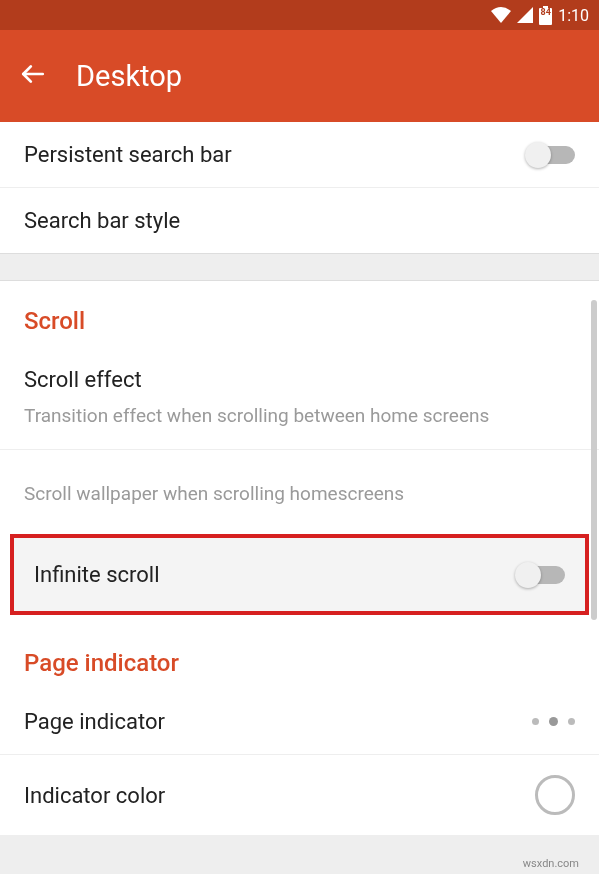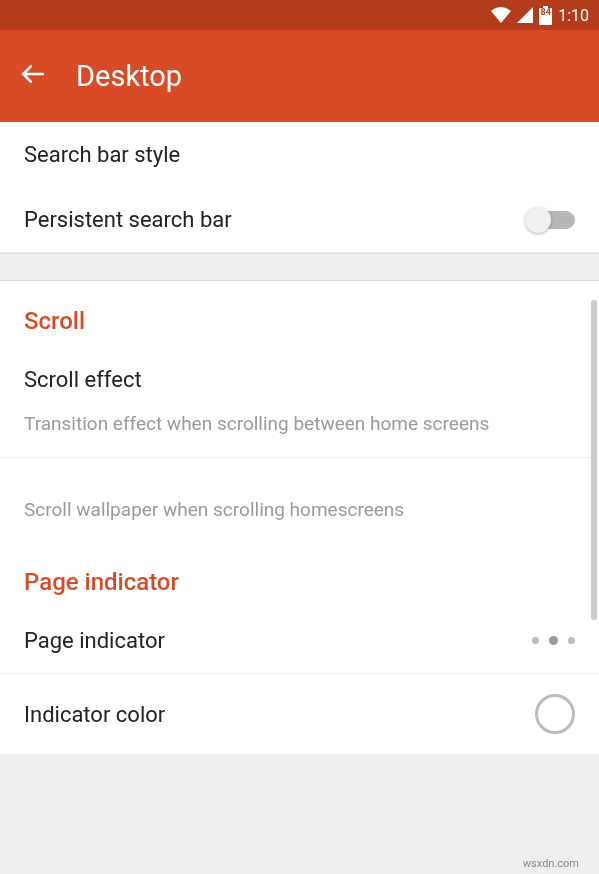--- a/index.html
+++ b/index.html
@@ -66,21 +66,21 @@
     .row.no-border { border-bottom: none; }
     .row .text-block { flex: 1; }
     .row .title {
       font-size: 22px;
       color: #222222;
       font-weight: 400;
     }
     .row .subtitle {
       font-size: 19px;
       color: #9a9a9a;
-      margin-top: 20px;
+      margin-top: 12px;
       line-height: 1.3;
     }
     .toggle {
       width: 48px;
       height: 18px;
       background: #b7b7b7;
       border-radius: 10px;
       position: relative;
       flex-shrink: 0;
     }
@@ -177,52 +177,58 @@
     <svg width="26" height="26" viewBox="0 0 24 24" fill="none" stroke="#ffffff" stroke-width="2.5" stroke-linecap="round" stroke-linejoin="round">
       <line x1="21" y1="12" x2="3" y2="12"></line>
       <polyline points="10 19 3 12 10 5"></polyline>
     </svg>
   </span>
   <span class="app-title">Desktop</span>
 </div>
 
 <div class="content">
 
-  <div class="row no-border">
-    <div class="text-block">
-      <div class="title">Search bar style</div>
-    </div>
-  </div>
-
   <div class="row">
     <div class="text-block">
       <div class="title">Persistent search bar</div>
     </div>
     <div class="toggle">
       <div class="knob"></div>
     </div>
   </div>
 
+  <div class="row no-border">
+    <div class="text-block">
+      <div class="title">Search bar style</div>
+    </div>
+  </div>
+
   <div class="gap"></div>
 
   <div class="section-header">Scroll</div>
 
   <div class="row">
     <div class="text-block">
       <div class="title">Scroll effect</div>
       <div class="subtitle">Transition effect when scrolling between home screens</div>
     </div>
   </div>
 
   <div class="row no-border">
     <div class="text-block">
       <div class="subtitle">Scroll wallpaper when scrolling homescreens</div>
     </div>
   </div>
 
+  <div class="highlight">
+    <div class="title">Infinite scroll</div>
+    <div class="toggle">
+      <div class="knob"></div>
+    </div>
+  </div>
 
   <div class="section-header">Page indicator</div>
 
   <div class="row">
     <div class="text-block">
       <div class="title">Page indicator</div>
     </div>
     <div class="dots">
       <div class="dot"></div>
       <div class="dot active"></div>

